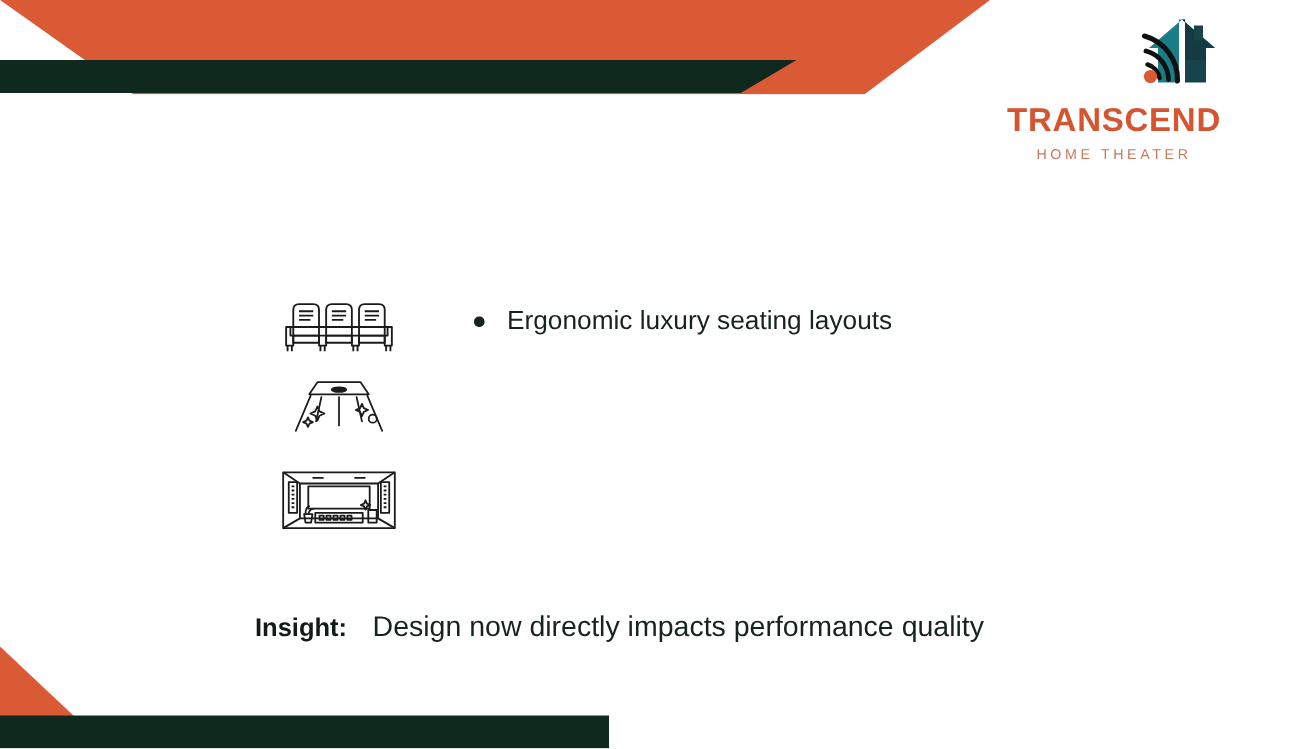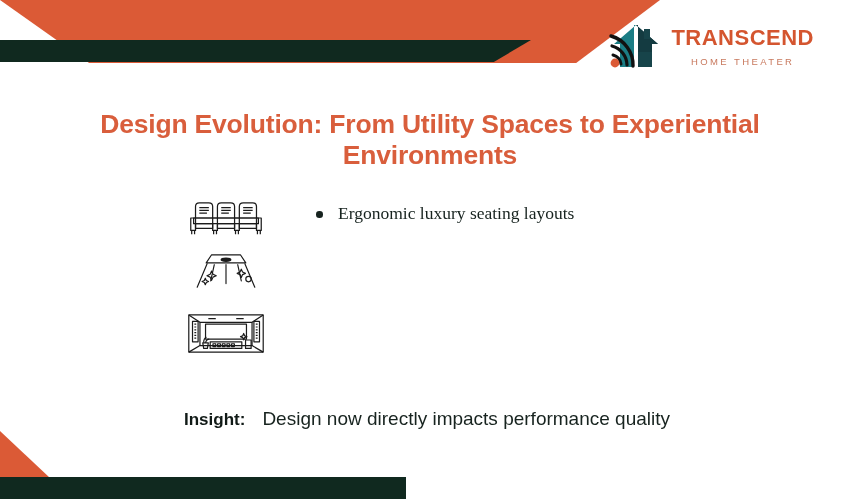--- a/index.html
+++ b/index.html
@@ -59,24 +59,25 @@
     top: 477px;
     width: 406px;
     height: 22px;
     background: #10291F;
   }
 
   
   .logo {
     position: absolute;
     right: 46px;
-    top: 22px;
-    display: flex;
-    align-items: center;
+    top: 10px;
+    display: flex;
+    align-items: flex-end;
     gap: 9px;
+    flex-direction: column;
   }
   .logo-mark {
     width: 54px;
     height: 48px;
     flex: none;
   }
   .logo-words {
     display: flex;
     flex-direction: column;
     align-items: center;
@@ -138,21 +139,20 @@
   .icon-room    { top: 122px; height: 50px; }
 
   .bullet-col {
     flex: 1;
     padding-top: 0;
   }
   ul.bullets {
     margin: 0;
     padding: 0 0 0 26px;
     list-style: none;
-    font-family: Liberation Serif, serif;
   }
   ul.bullets li {
     position: relative;
     font-size: 17.5px;
     color: #17231F;
     line-height: 1;
     margin-bottom: 29.5px;
     padding-left: 22px;
   }
   ul.bullets li:first-child { margin-top: 19px; }
@@ -163,21 +163,21 @@
     top: 6px;
     width: 6.5px;
     height: 6.5px;
     border-radius: 50%;
     background: #17231F;
   }
 
   
   .insight {
     position: absolute;
-    left: 184px;
+    left: 170px;
     top: 408px;
     display: flex;
     align-items: baseline;
   }
   .insight-label {
     font-size: 17px;
     font-weight: bold;
     color: #111A17;
   }
   .insight-text {
@@ -208,21 +208,20 @@
         <path d="M5 33 A11 11 0 0 1 13 42" fill="none" stroke="#111111" stroke-width="3" stroke-linecap="round"></path>
         <circle cx="7" cy="41" r="4.4" fill="#DB5A36"></circle>
       </svg>
     </span>
     <span class="logo-words">
       <span class="logo-name">TRANSCEND</span>
       <span class="logo-tag">HOME THEATER</span>
     </span>
   </div>
 
-  <div class="title">Design Evolution: From Utility Spaces to Experiential Environments</div>
 
   <div class="content">
 
     <div class="icon-col">
 
       <div class="icon-slot icon-seats">
         <svg viewBox="0 0 84 44" width="80" height="42" aria-hidden="true">
           <g fill="none" stroke="#1b1b1b" stroke-width="1.3" stroke-linejoin="round">
             <path d="M10 10 q0 -4 4 -4 h10 q4 0 4 4 v12 h-18 z"></path>
             <path d="M33 10 q0 -4 4 -4 h10 q4 0 4 4 v12 h-18 z"></path>

